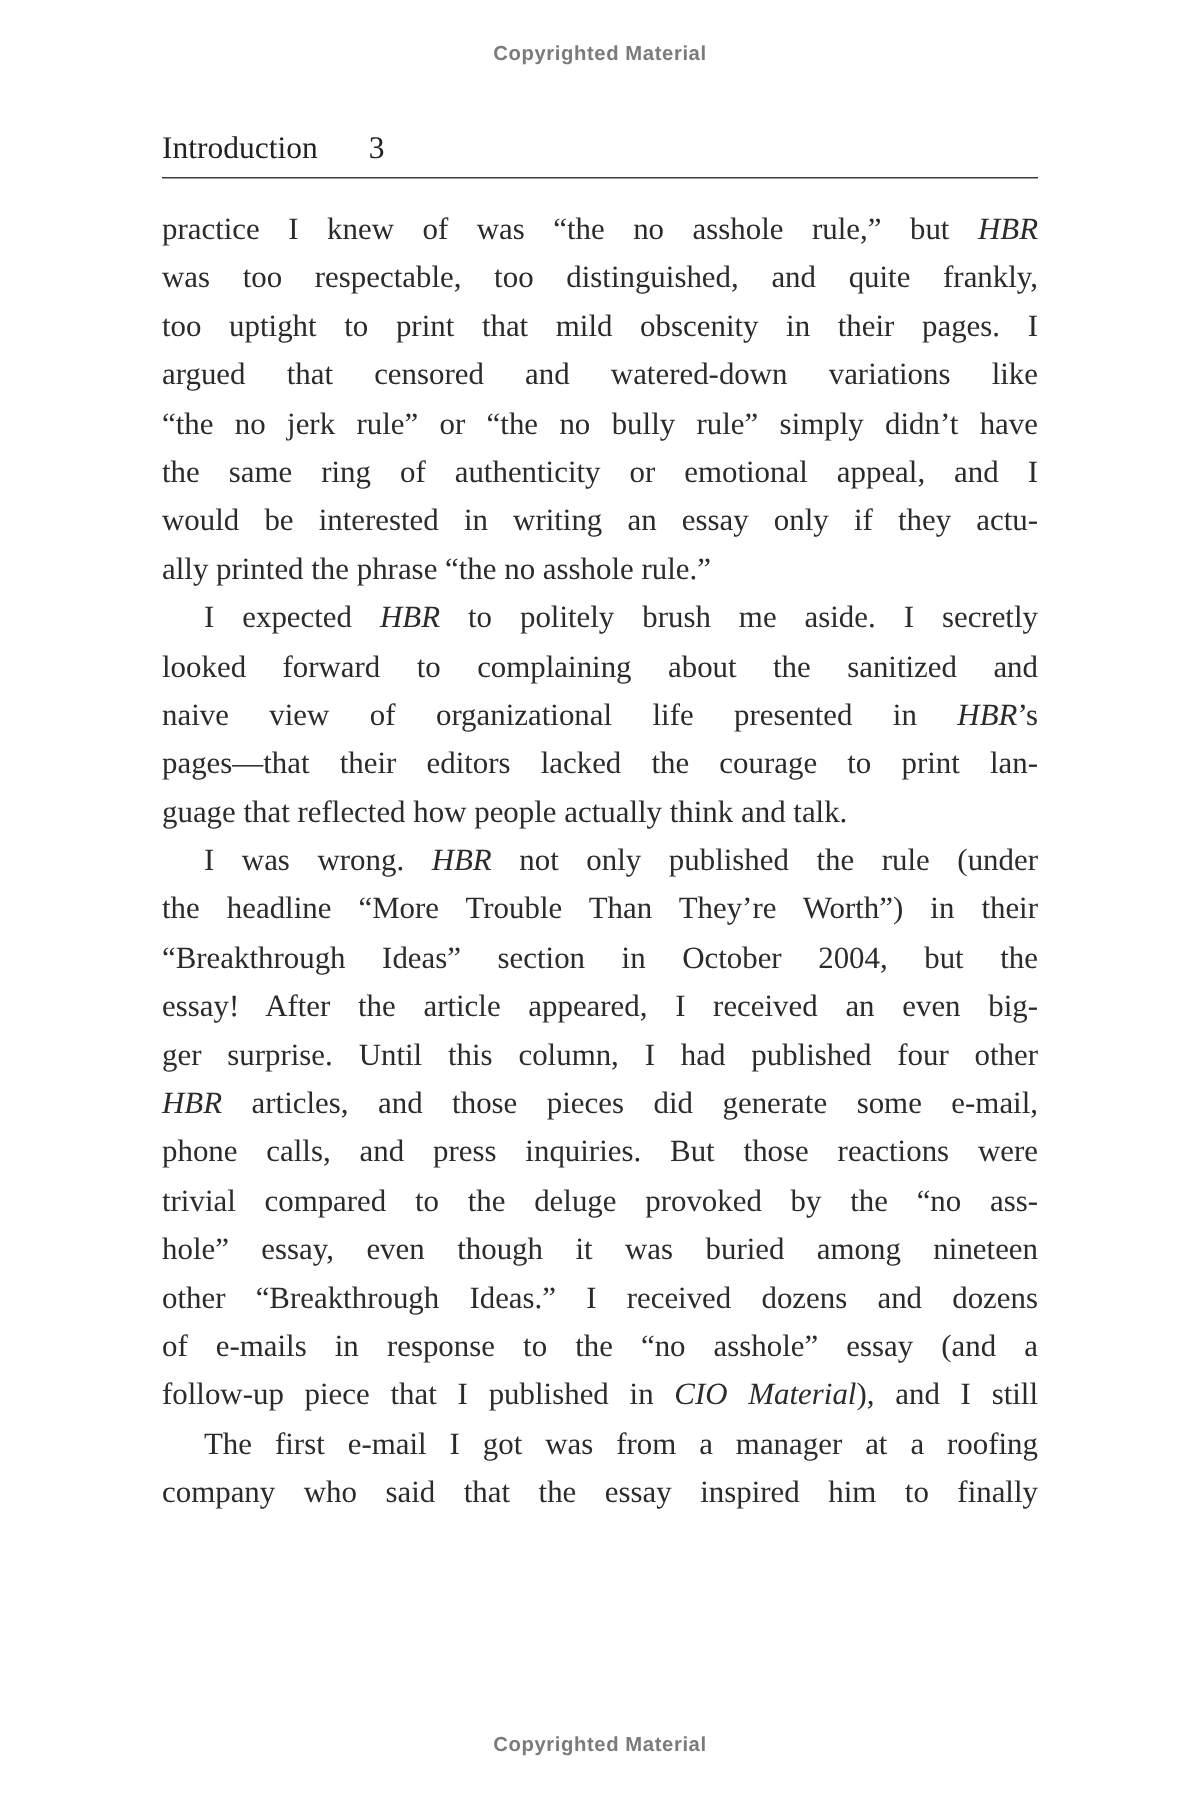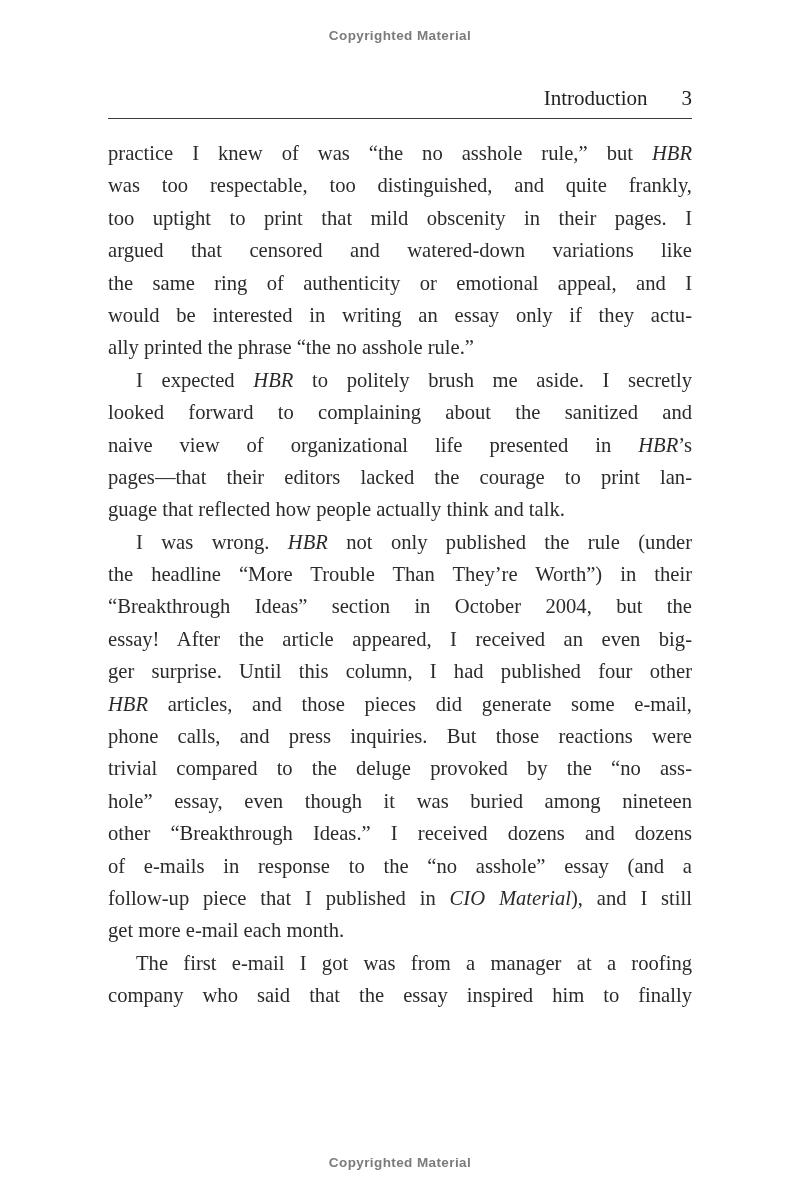--- a/index.html
+++ b/index.html
@@ -30,21 +30,21 @@
   }
   .copyright.top { top: 28px; }
   .copyright.bottom { top: 1155px; }
   .running-header {
     position: absolute;
     left: 108px;
     width: 584px;
     top: 86px;
     padding-bottom: 7px;
     border-bottom: 1.5px solid #3c3c3c;
-    text-align: right;
+    text-align: left;
     font-size: 21px;
     color: #222222;
   }
   .running-header .pagenum {
     display: inline-block;
     margin-left: 34px;
   }
   .body-text {
     position: absolute;
     left: 108px;
@@ -79,40 +79,40 @@
 
   <div class="running-header">
     <span class="chapter">Introduction</span><span class="pagenum">3</span>
   </div>
 
   <div class="body-text" id="body-text">
       <div class="line">practice I knew of was “the no asshole rule,” but <i>HBR</i></div>
       <div class="line">was too respectable, too distinguished, and quite frankly,</div>
       <div class="line">too uptight to print that mild obscenity in their pages. I</div>
       <div class="line">argued that censored and watered-down variations like</div>
+      <div class="line">“the no jerk rule” or “the no bully rule” simply didn’t have</div>
       <div class="line">the same ring of authenticity or emotional appeal, and I</div>
       <div class="line">would be interested in writing an essay only if they actu-</div>
       <div class="line lastline">ally printed the phrase “the no asshole rule.”</div>
       <div class="line indent">I expected <i>HBR</i> to politely brush me aside. I secretly</div>
       <div class="line">looked forward to complaining about the sanitized and</div>
       <div class="line">naive view of organizational life presented in <i>HBR</i>’s</div>
       <div class="line">pages—that their editors lacked the courage to print lan-</div>
       <div class="line lastline">guage that reflected how people actually think and talk.</div>
       <div class="line indent">I was wrong. <i>HBR</i> not only published the rule (under</div>
       <div class="line">the headline “More Trouble Than They’re Worth”) in their</div>
       <div class="line">“Breakthrough Ideas” section in October 2004, but the</div>
       <div class="line">essay! After the article appeared, I received an even big-</div>
       <div class="line">ger surprise. Until this column, I had published four other</div>
       <div class="line"><i>HBR</i> articles, and those pieces did generate some e-mail,</div>
       <div class="line">phone calls, and press inquiries. But those reactions were</div>
       <div class="line">trivial compared to the deluge provoked by the “no ass-</div>
       <div class="line">hole” essay, even though it was buried among nineteen</div>
       <div class="line">other “Breakthrough Ideas.” I received dozens and dozens</div>
       <div class="line">of e-mails in response to the “no asshole” essay (and a</div>
       <div class="line">follow-up piece that I published in <i>CIO Material</i>), and I still</div>
-      <div class="line lastline">get more e-mail each month.</div>
       <div class="line indent">The first e-mail I got was from a manager at a roofing</div>
       <div class="line">company who said that the essay inspired him to finally</div>
     </div>
 
   <div class="copyright bottom">Copyrighted Material</div>
 
 </div>
 
 </body></html>

